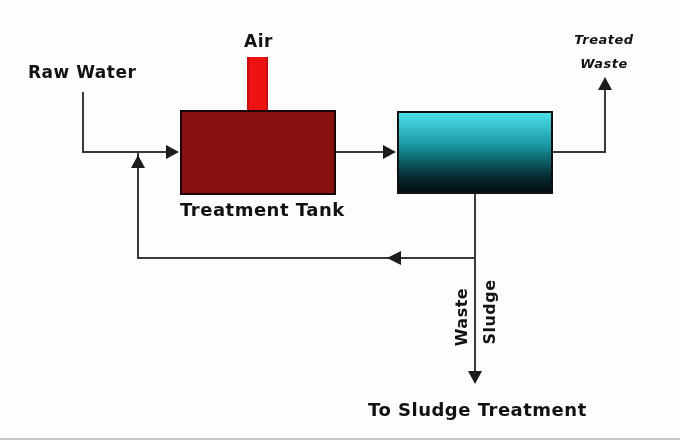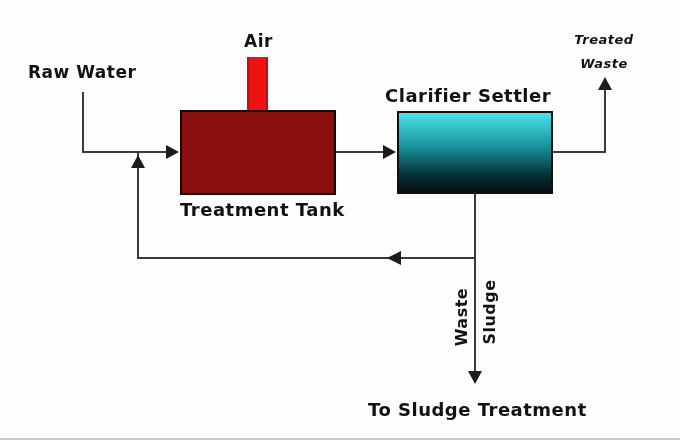--- a/index.html
+++ b/index.html
@@ -87,21 +87,20 @@
 
   <div class="tank" id="aeration-tank"></div>
   <div class="tank" id="clarifier-tank"></div>
 
   <div class="lbl" style="left:28px;top:62px;font-size:17px;">Raw Water</div>
 
   <div class="lbl" style="left:244px;top:31px;font-size:17px;text-align:center;">Air</div>
 
   <div class="lbl" style="left:180px;top:199px;width:160px;text-align:center;font-size:18px;">Treatment Tank</div>
 
-  <div class="lbl" style="left:385px;top:85px;font-size:18px;">Clarifier Settler</div>
 
   <div class="lbl" style="left:558px;top:28px;width:92px;text-align:center;font-size:13px;line-height:24px;font-style:italic;">
     <div>Treated</div>
     <div>Waste</div>
   </div>
 
 
   <div class="lbl vertical" style="left:461px;top:317px;font-size:16px;">Waste</div>
 
   <div class="lbl vertical" style="left:489px;top:312px;font-size:16px;">Sludge</div>

